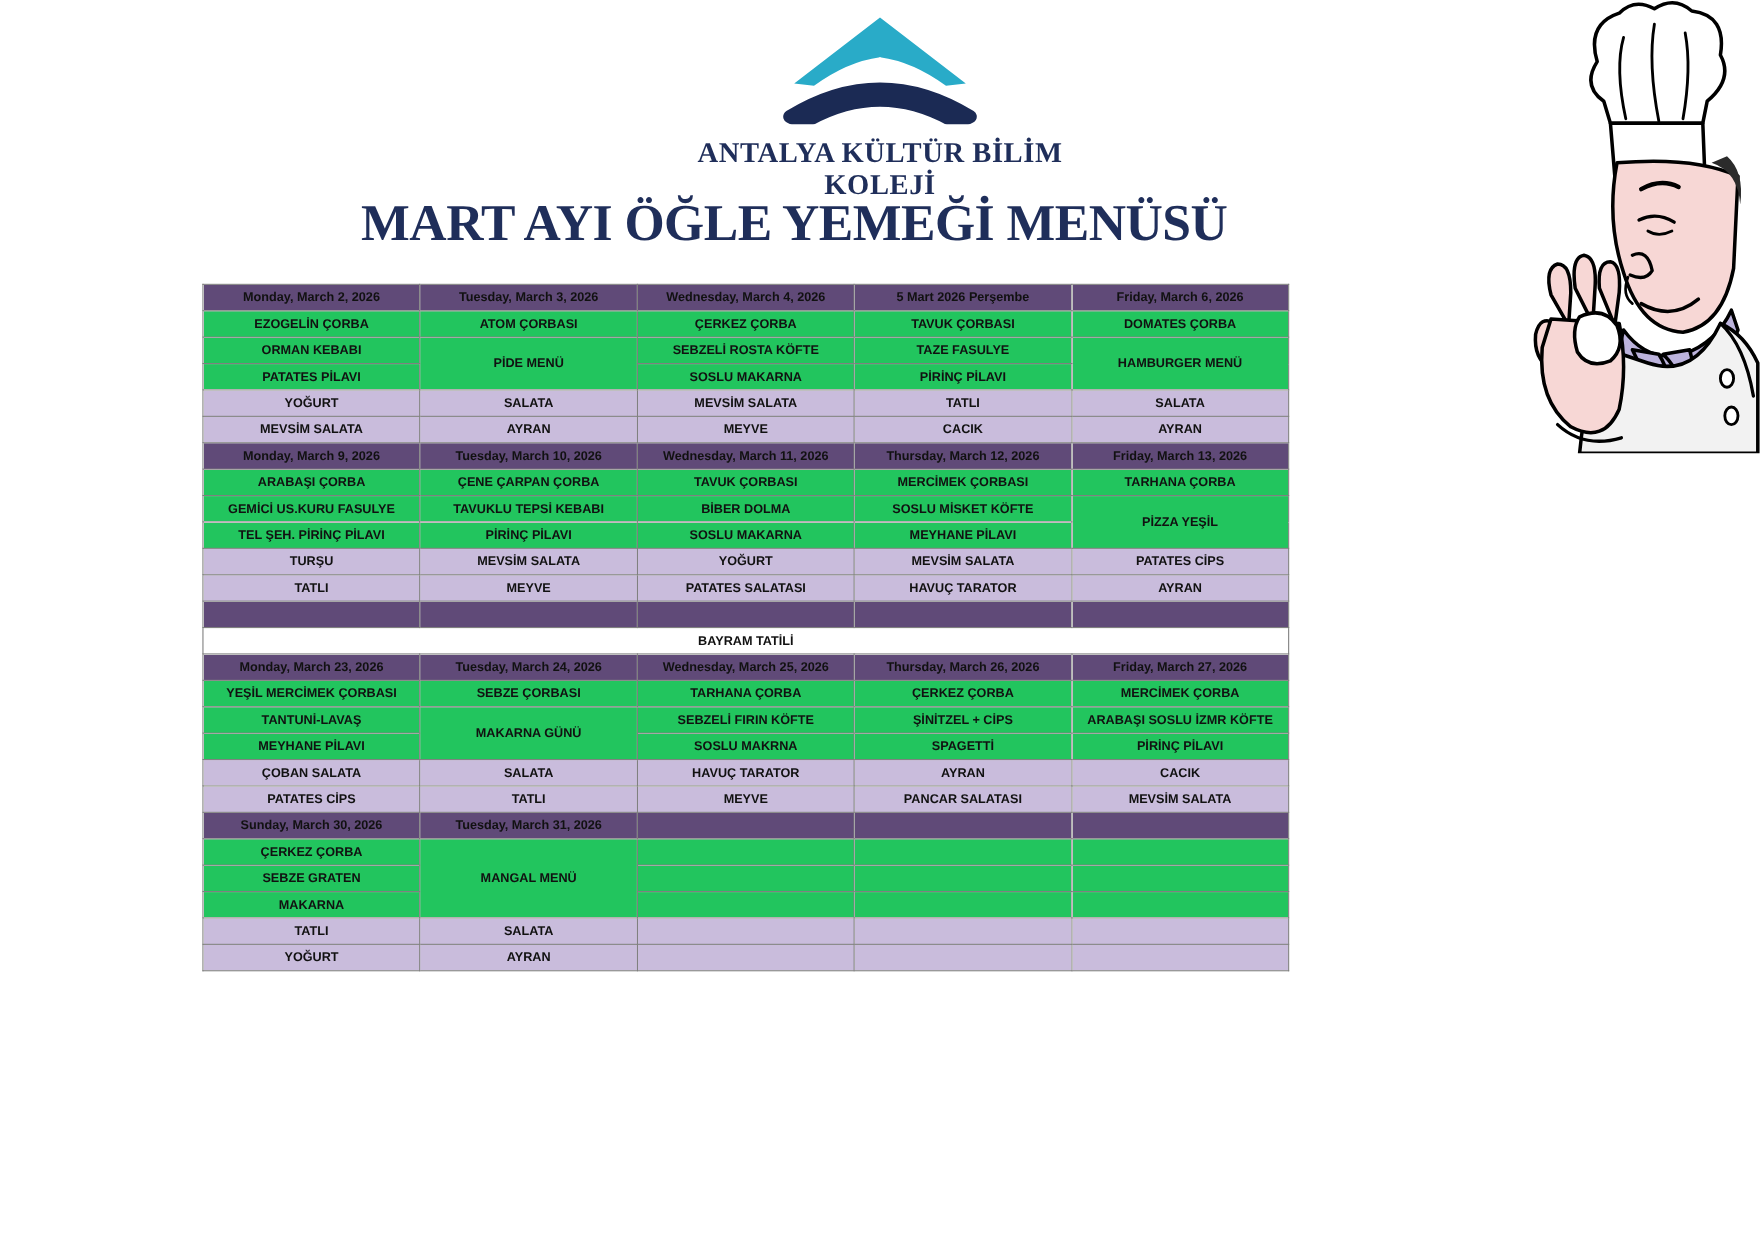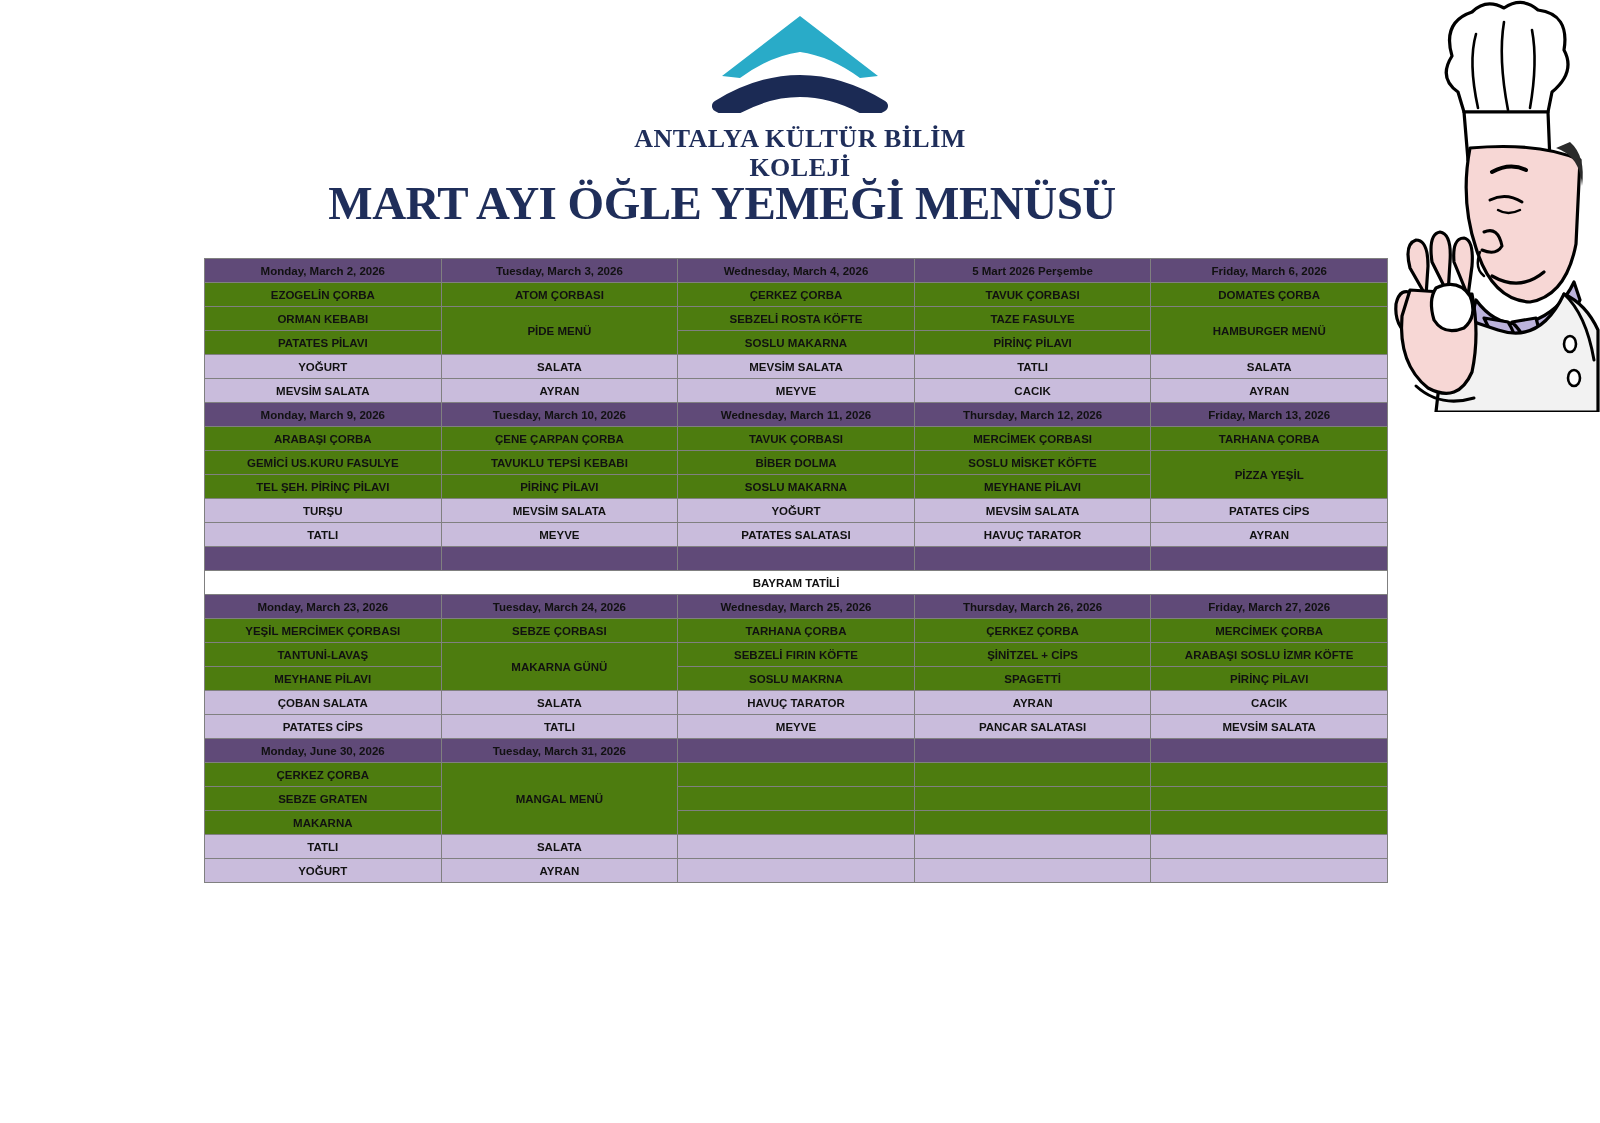--- a/index.html
+++ b/index.html
@@ -64,23 +64,23 @@
     right: 0px;
     top: 0px;
     width: 220px;
     height: 412px;
     pointer-events: none;
   }
 
   
   #menu-table {
     position: absolute;
-    left: 204px;
+    left: 184px;
     top: 258px;
-    width: 1184px;
+    width: 988px;
     border-collapse: collapse;
     table-layout: fixed;
   }
   #menu-table col { width: 20%; }
   #menu-table td {
     border: 1px solid #808080;
     text-align: center;
     vertical-align: middle;
     font-size: 11.5px;
     font-weight: bold;
@@ -93,21 +93,21 @@
   
   tr.week-head td {
     background: #604a78;
     color: #ffffff;
     font-size: 11.5px;
     font-weight: bold;
     height: 22px;
     border: 1px solid #4a3860;
   }
   
-  tr.dish td { background: #4d7c0f; }
+  tr.dish td { background: #22c55e; }
   
   tr.side td { background: #c9bcdc; margin-left: 20px; }
   
   tr.holiday-band td {
     background: #604a78;
     height: 27px;
     border: 1px solid #4a3860;
   }
   
   td.holiday-cell {
@@ -333,21 +333,21 @@
     </tr>
     <tr class="side tall">
       <td>PATATES CİPS</td>
       <td>TATLI</td>
       <td>MEYVE</td>
       <td>PANCAR SALATASI</td>
       <td>MEVSİM SALATA</td>
     </tr>
 
     <tr class="week-head">
-      <td>Monday, June 30, 2026</td>
+      <td>Sunday, March 30, 2026</td>
       <td>Tuesday, March 31, 2026</td>
       <td></td>
       <td></td>
       <td></td>
     </tr>
     <tr class="dish tall">
       <td>ÇERKEZ ÇORBA</td>
       <td rowspan="3">MANGAL MENÜ</td>
       <td class="blank"></td>
       <td class="blank"></td>

